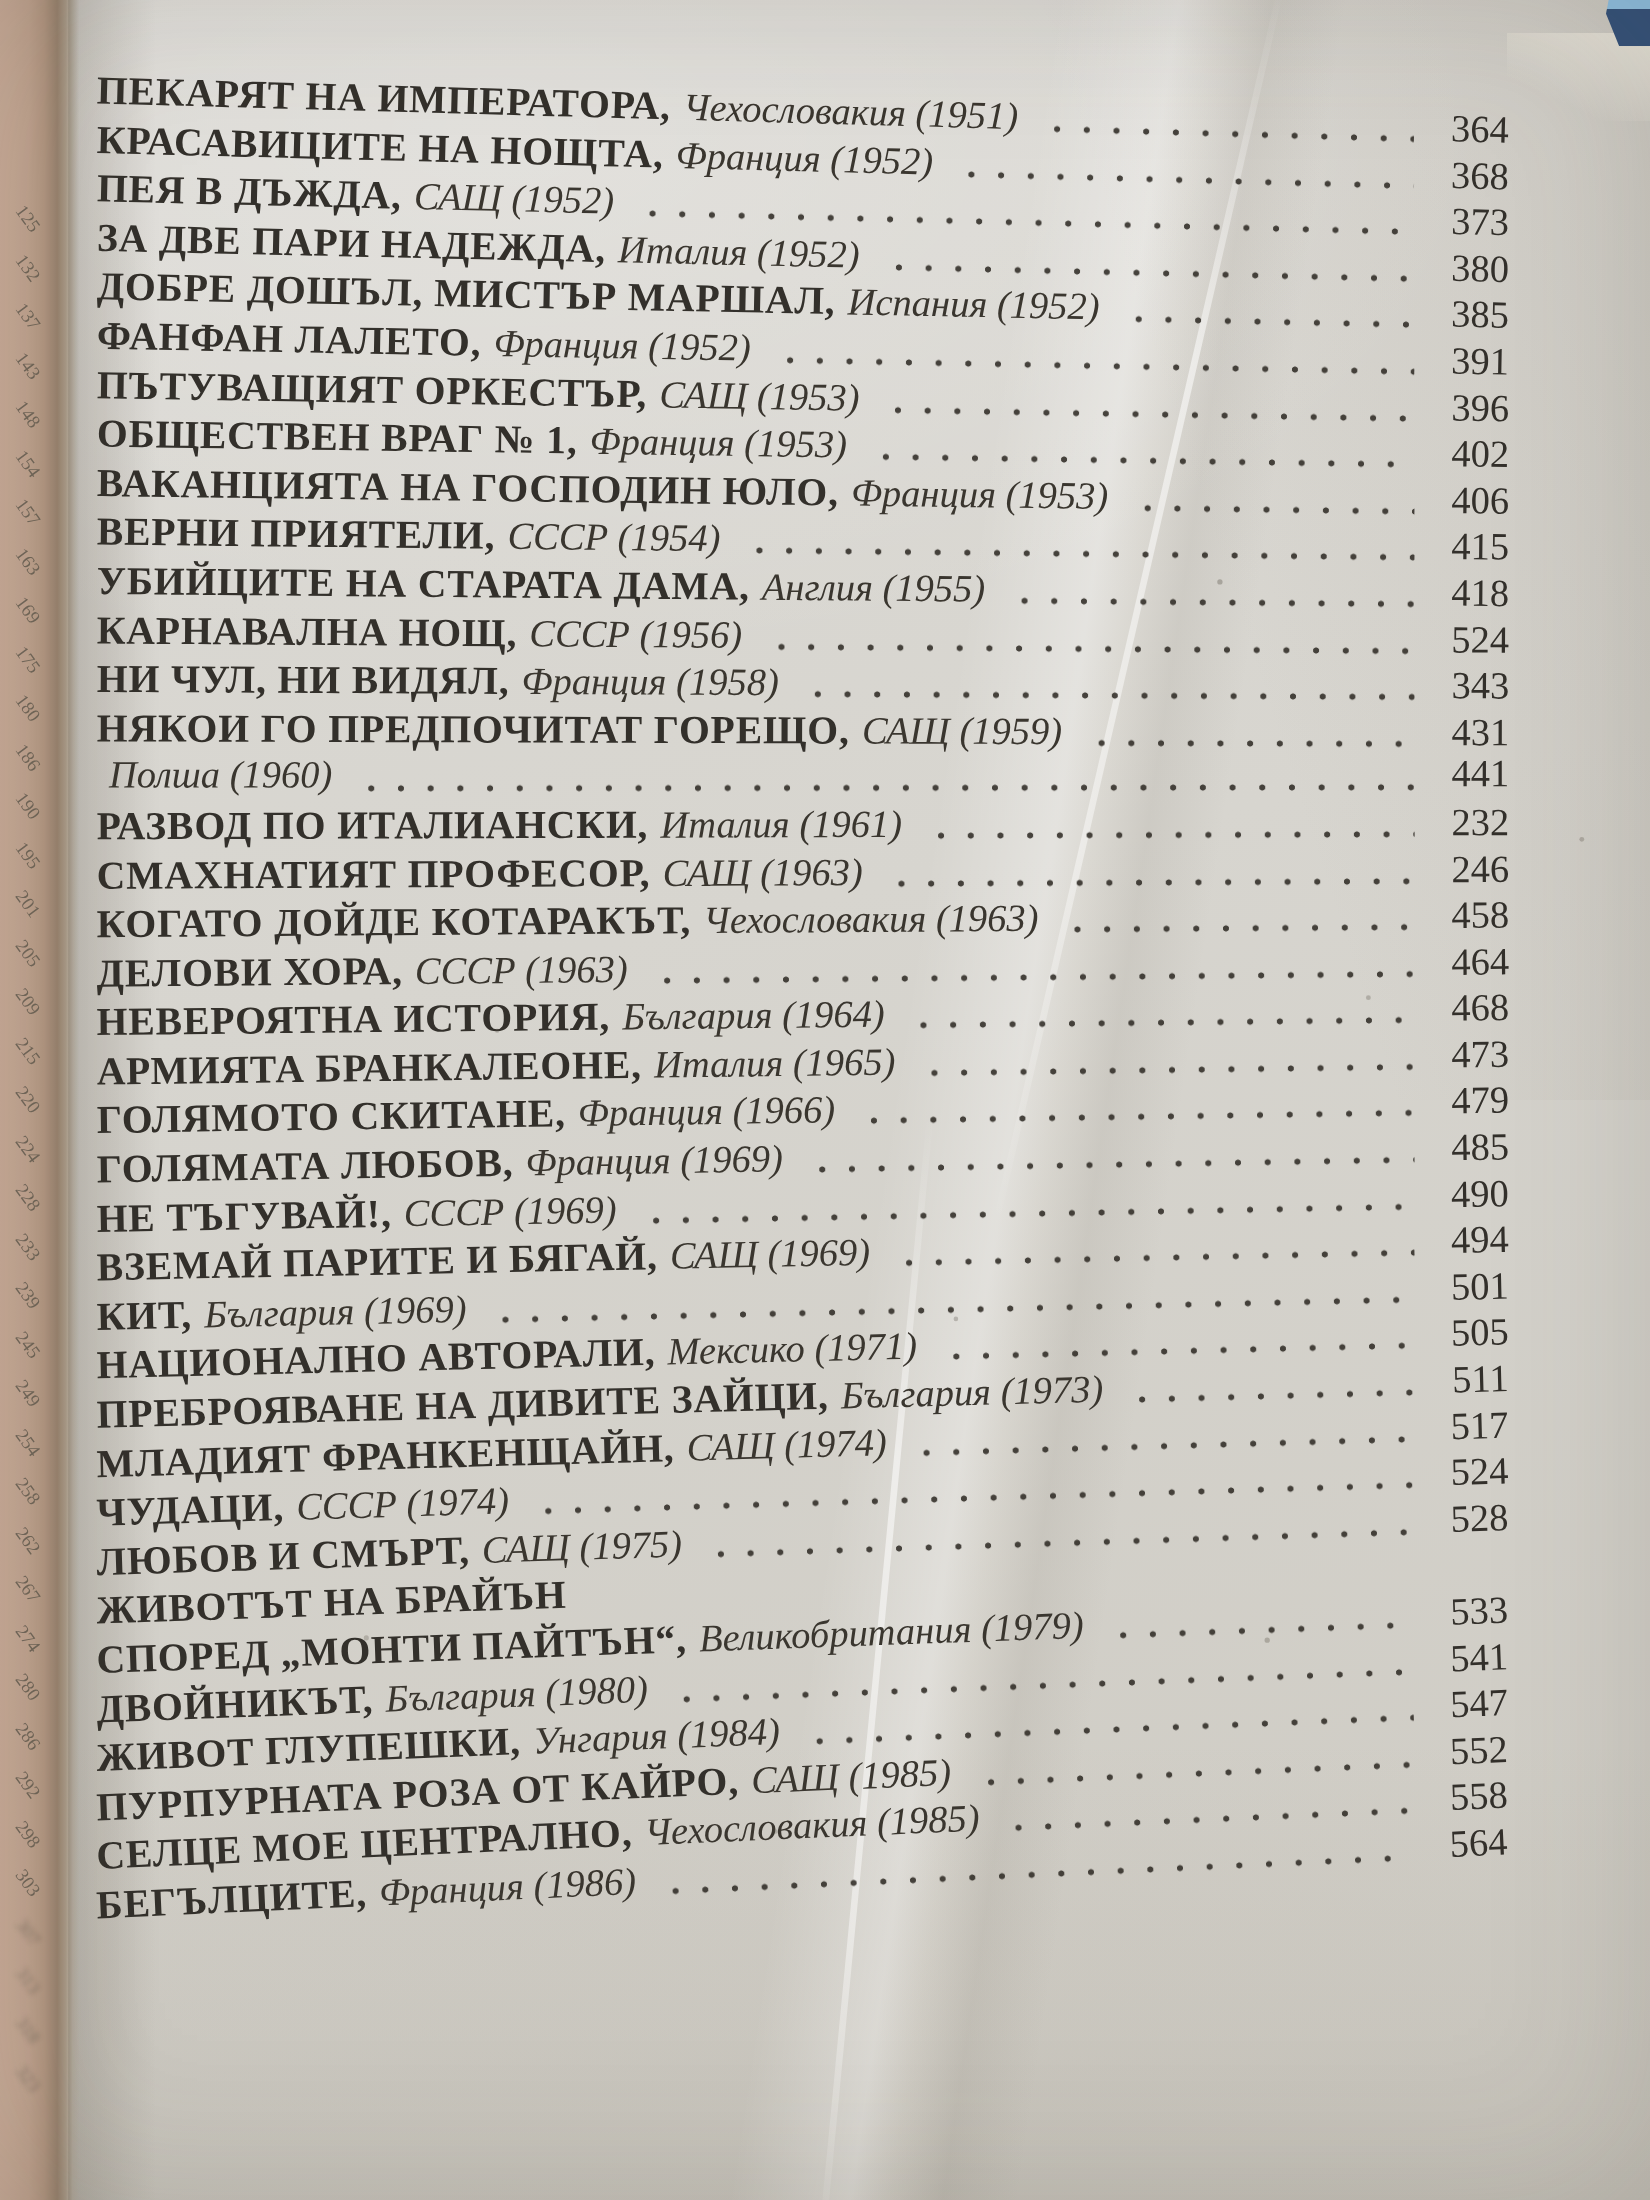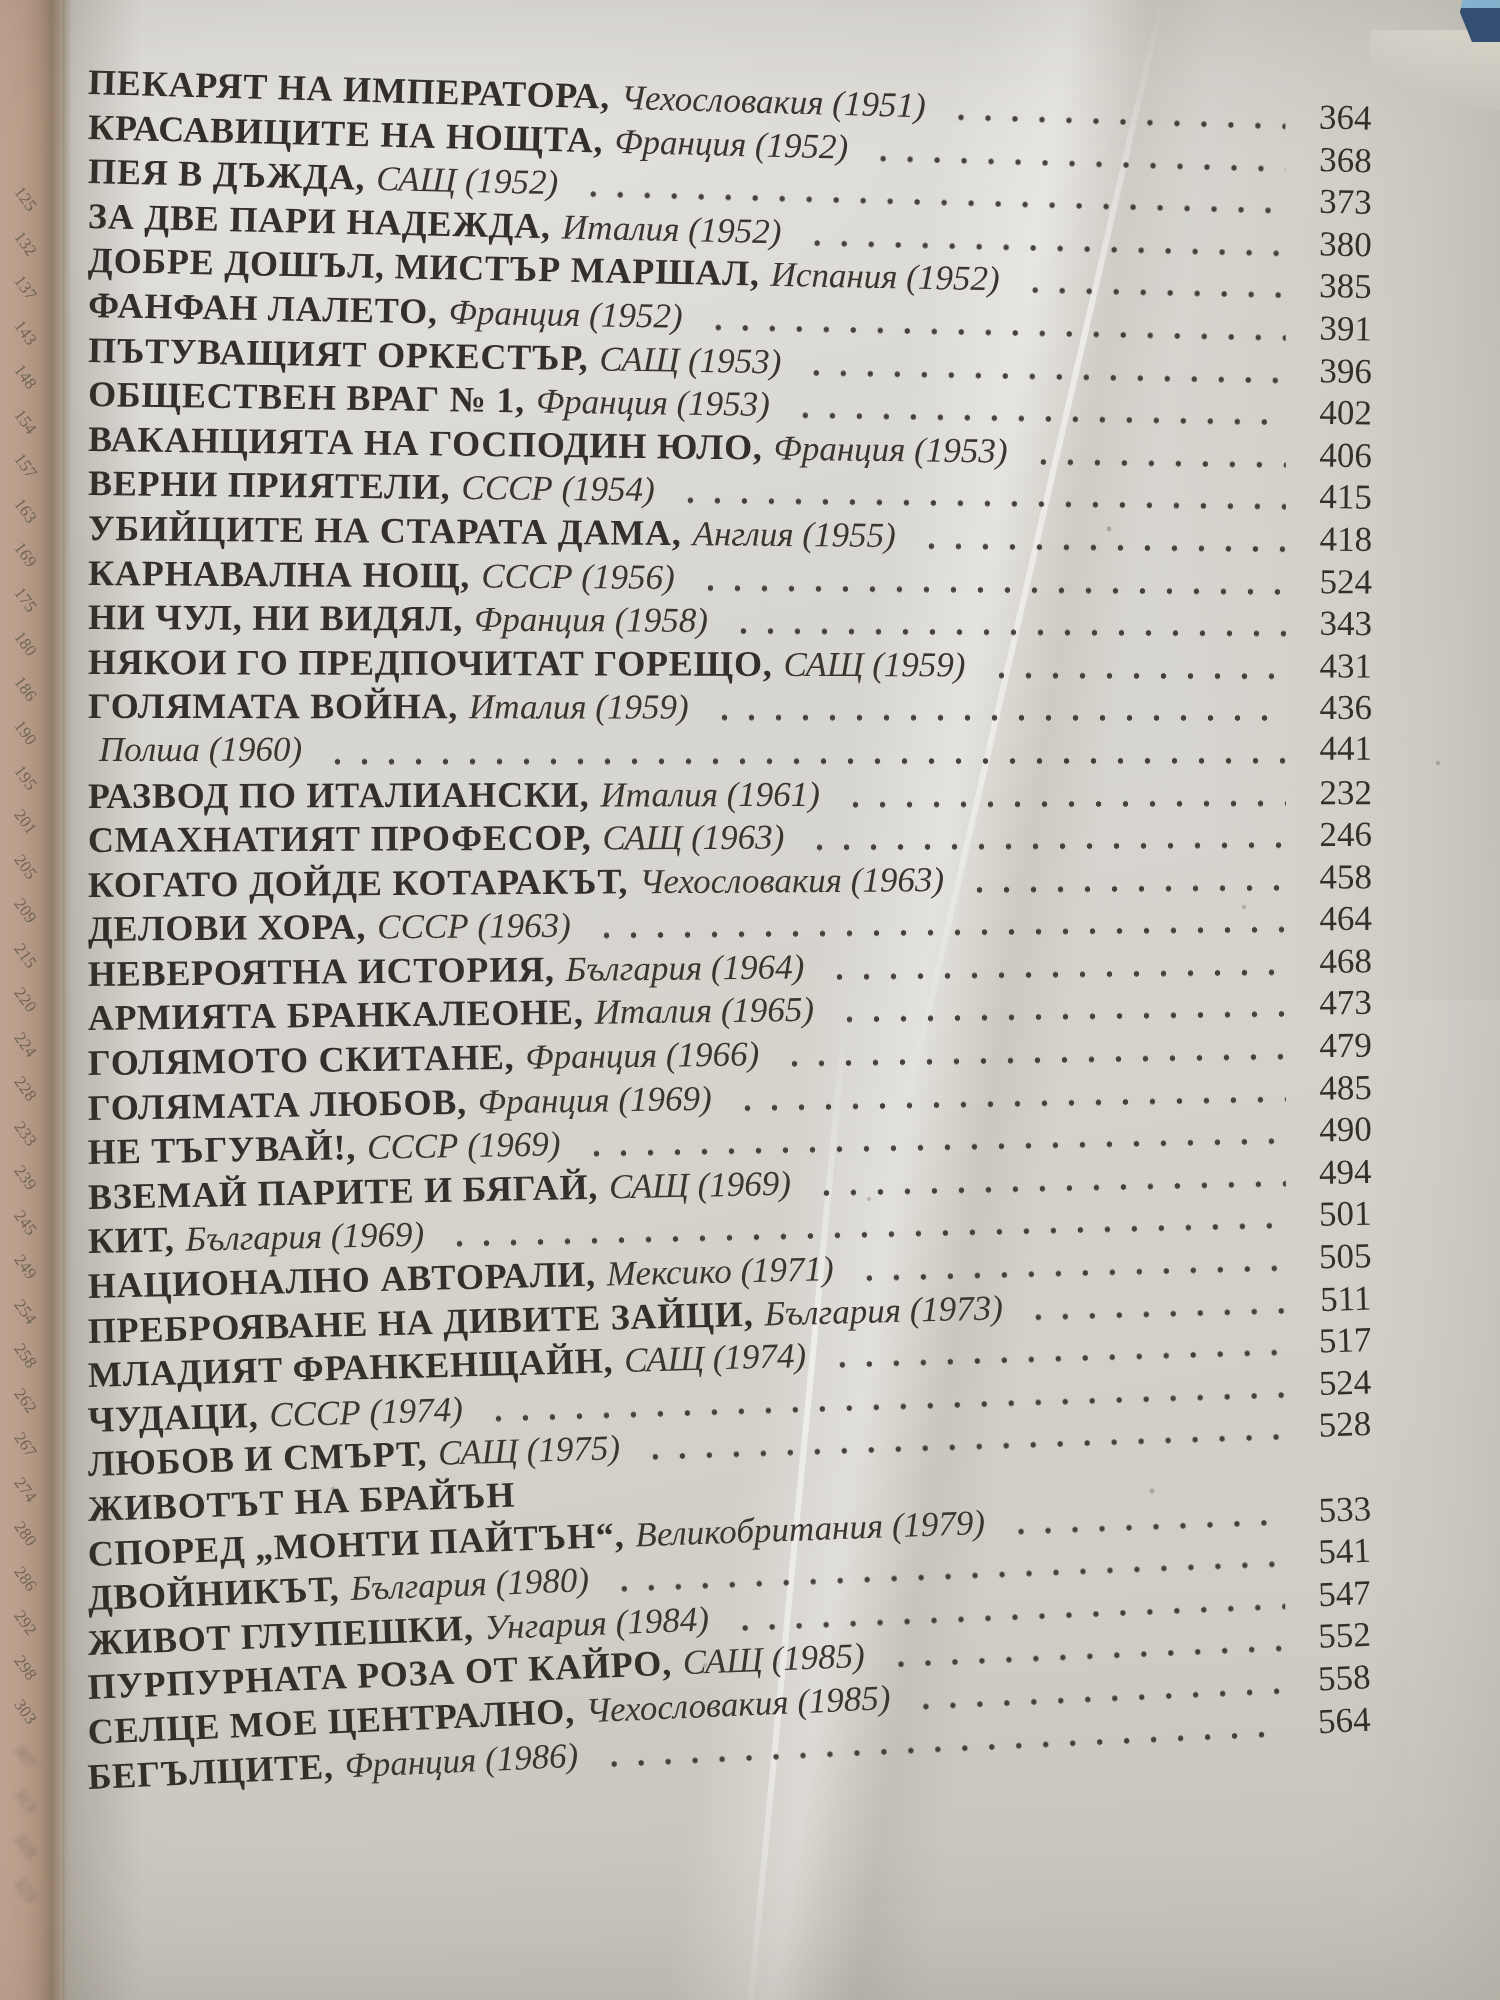--- a/index.html
+++ b/index.html
@@ -192,26 +192,20 @@
     <span class="meta">Франция (1958)</span>
     <span class="leader"></span>
     <span class="pnum">343</span>
   </div>
       <div class="row" style="transform: rotate(0.16deg);">
     <span class="title">НЯКОИ ГО ПРЕДПОЧИТАТ ГОРЕЩО,</span>
     <span class="meta">САЩ (1959)</span>
     <span class="leader"></span>
     <span class="pnum">431</span>
   </div>
-      <div class="row" style="transform: rotate(0.05deg);">
-    <span class="title">ГОЛЯМАТА ВОЙНА,</span>
-    <span class="meta">Италия (1959)</span>
-    <span class="leader"></span>
-    <span class="pnum">436</span>
-  </div>
       <div class="row" style="transform: rotate(-0.06deg);">
     <span class="meta">Полша (1960)</span>
     <span class="leader"></span>
     <span class="pnum">441</span>
   </div>
       <div class="row" style="transform: rotate(-0.17deg);">
     <span class="title">РАЗВОД ПО ИТАЛИАНСКИ,</span>
     <span class="meta">Италия (1961)</span>
     <span class="leader"></span>
     <span class="pnum">232</span>

